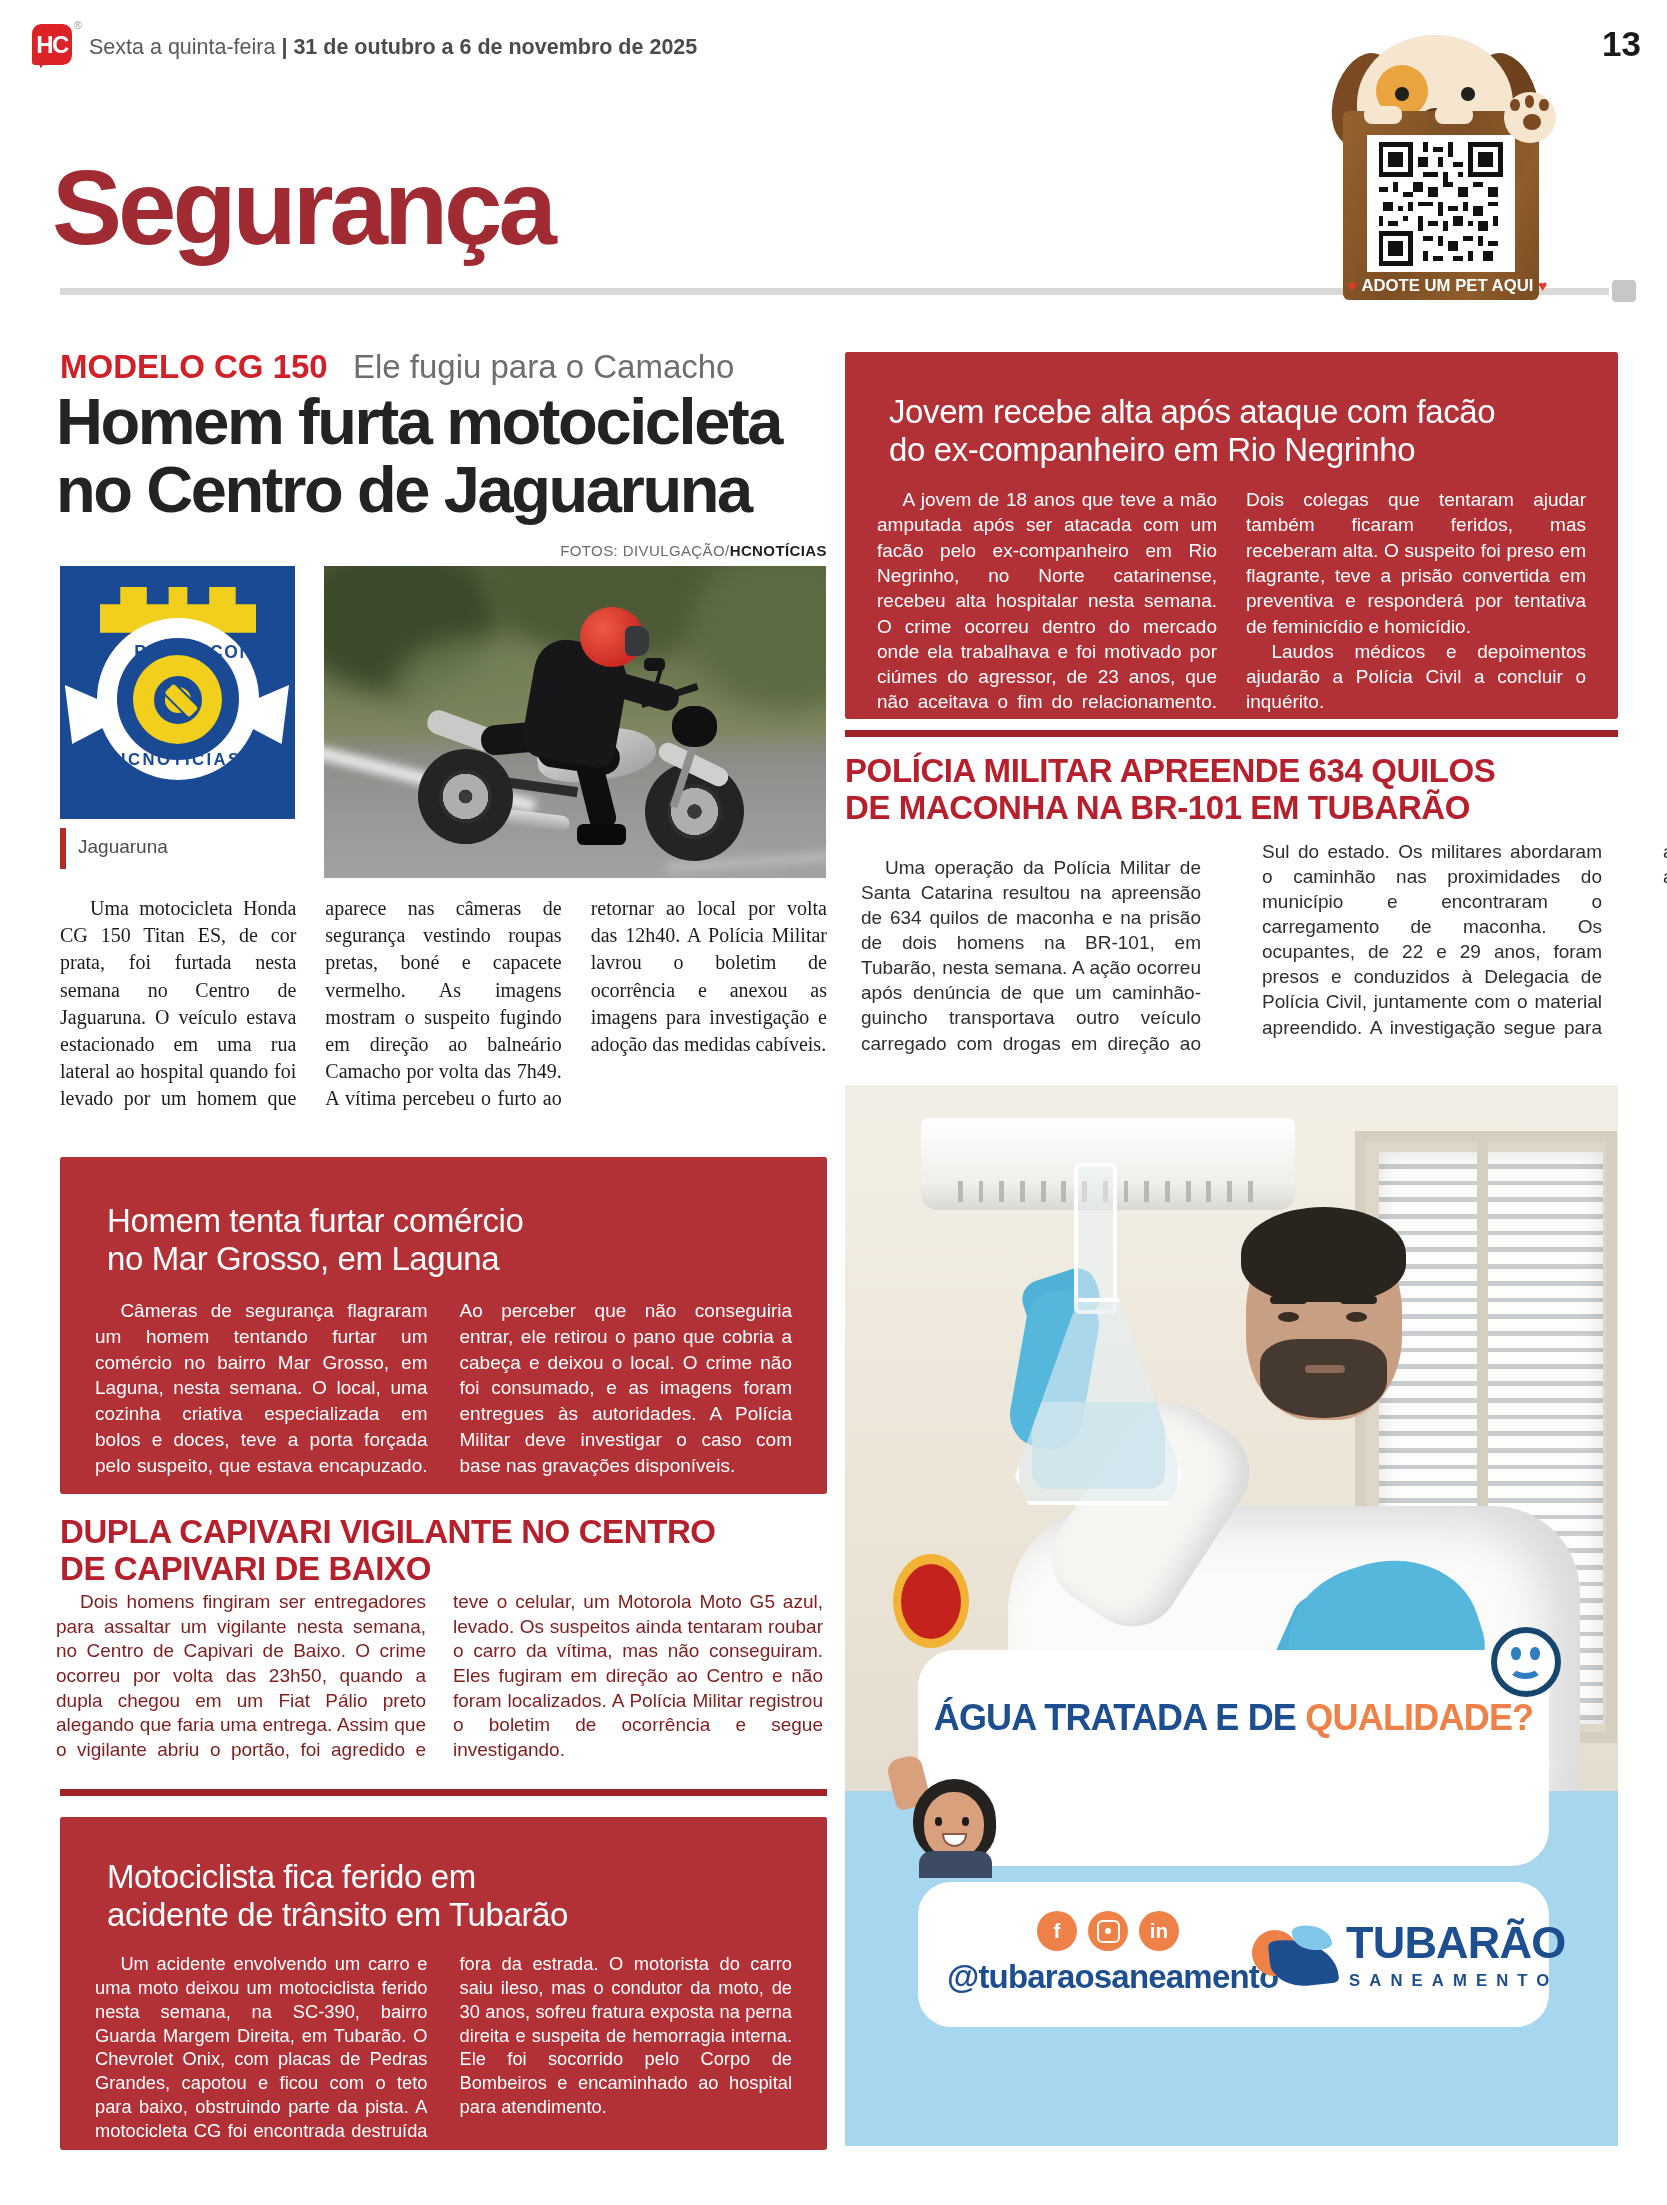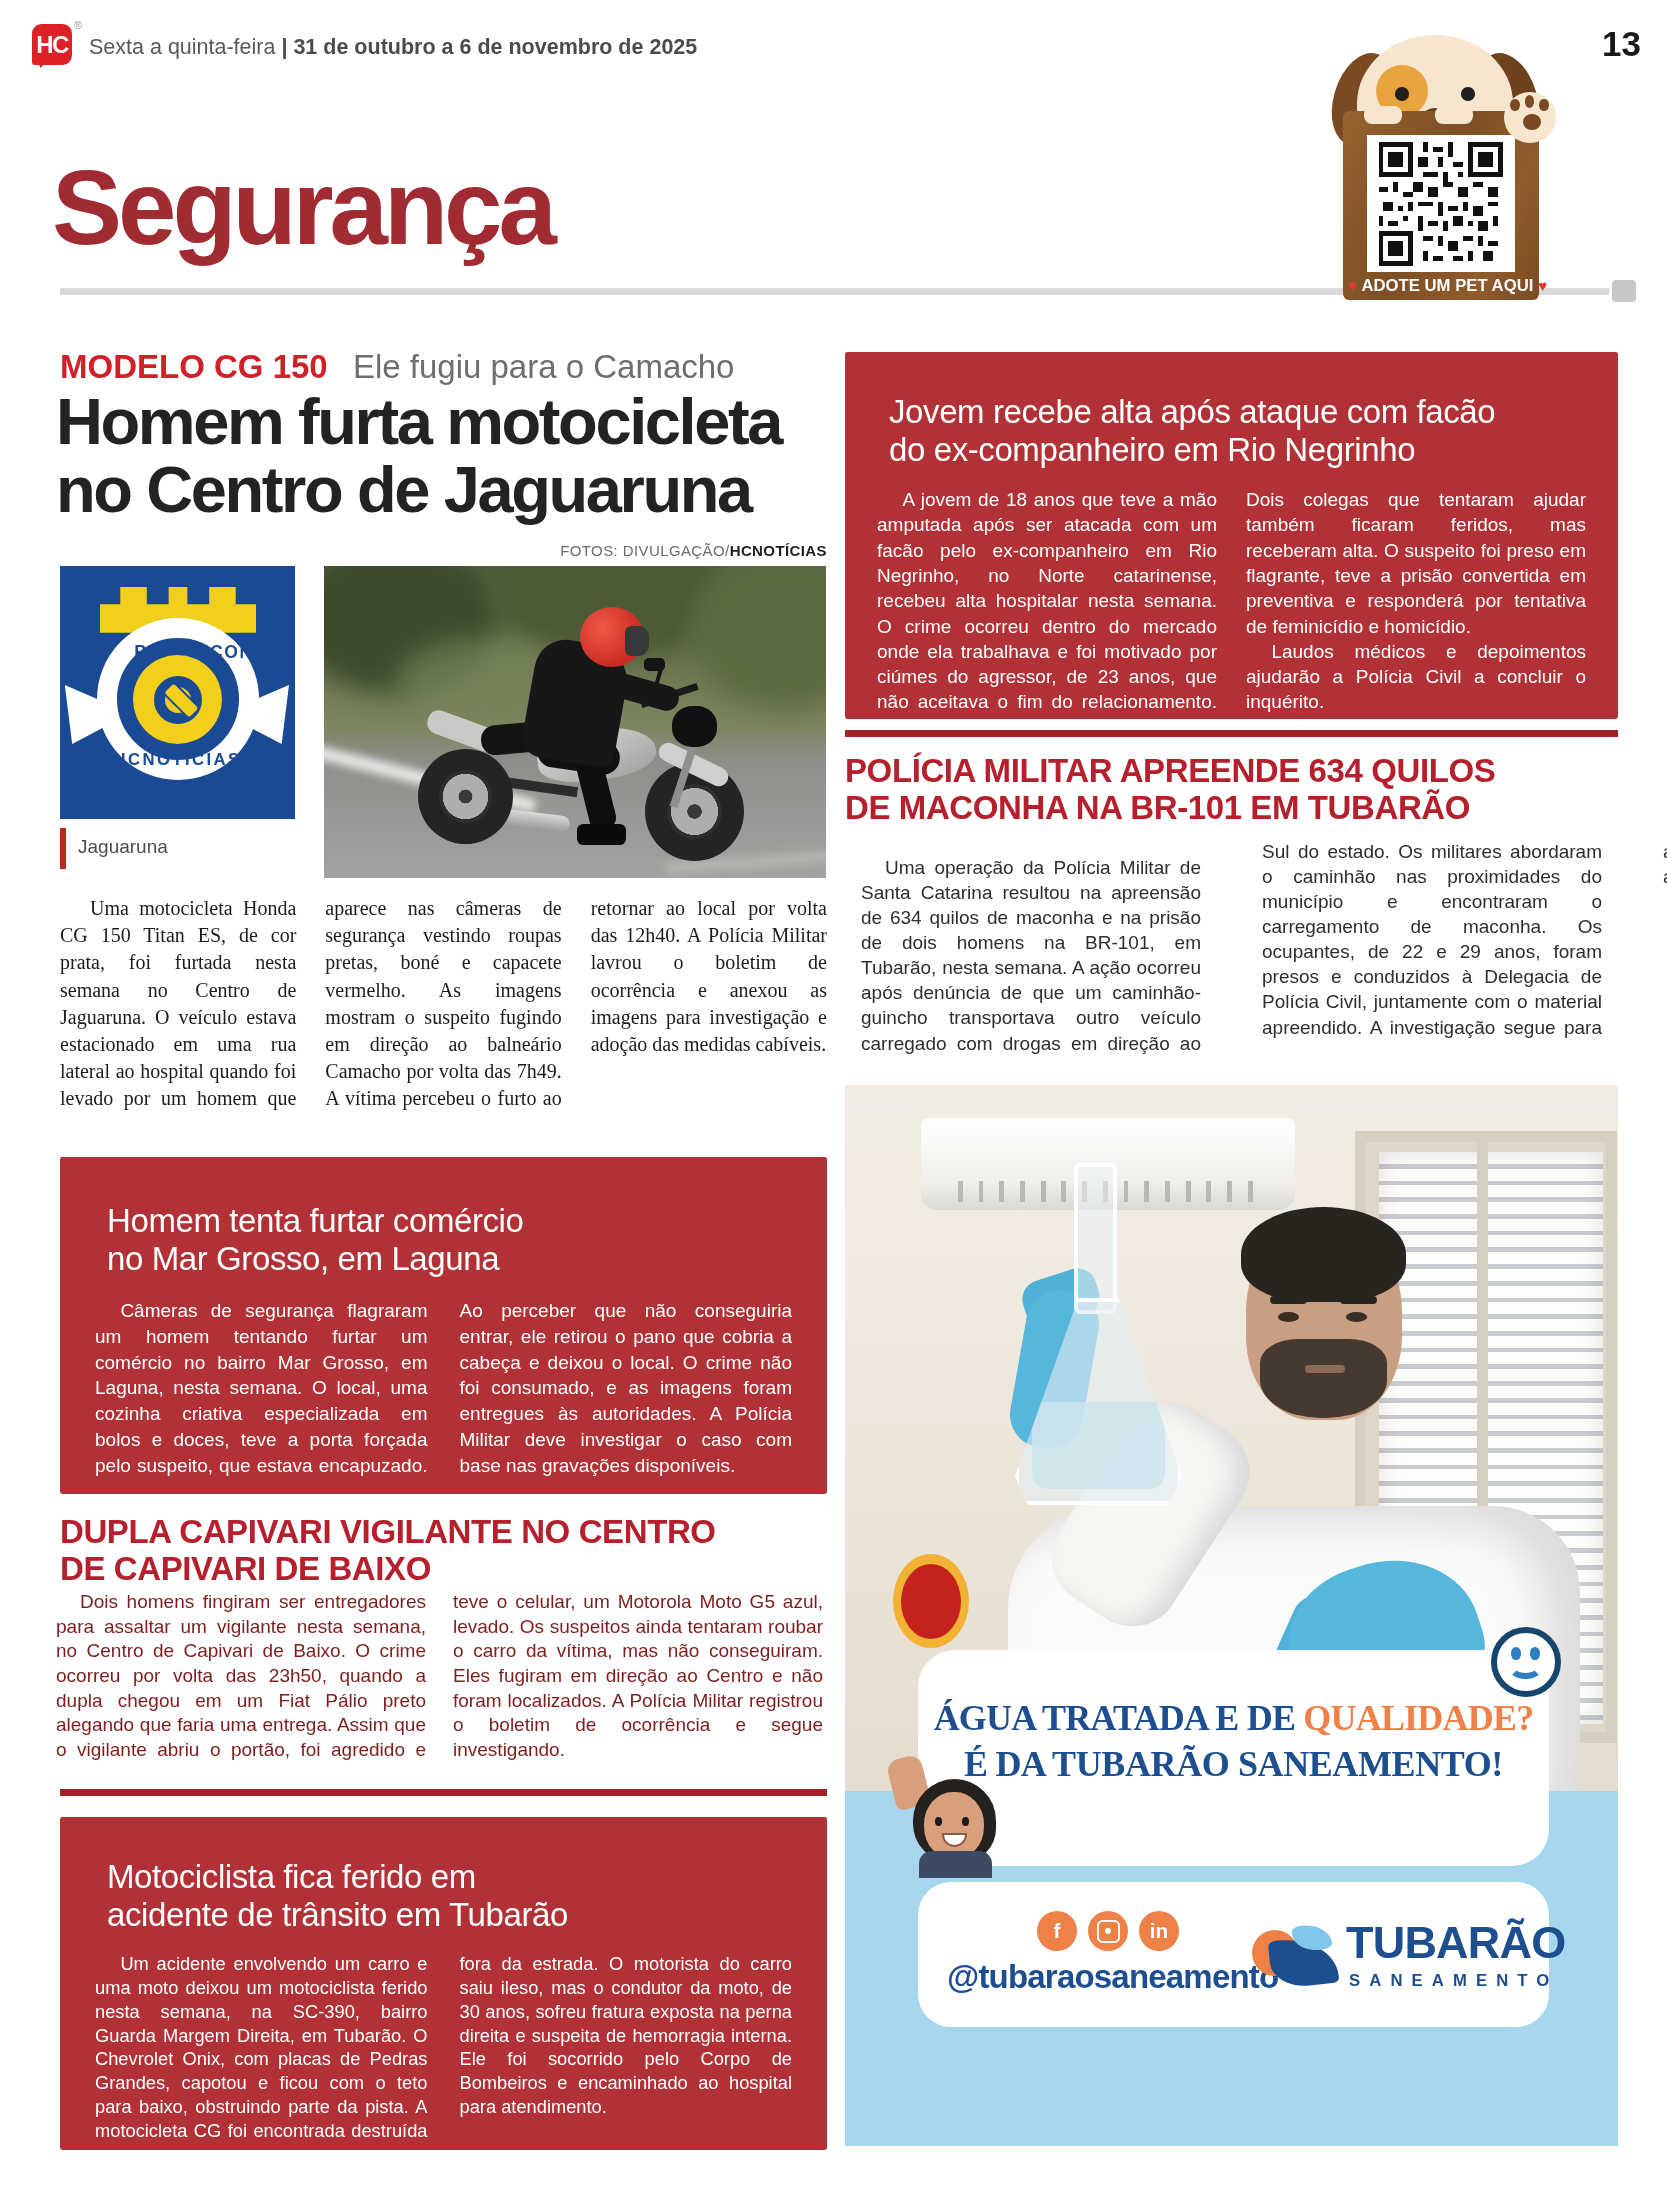--- a/index.html
+++ b/index.html
@@ -166,21 +166,21 @@
   .glove-fingers{left:178px;top:189px;width:76px;height:48px;background:#4fb0d8;border-radius:19px;transform:rotate(-18deg);}
   .flask-neck{left:229px;top:78px;width:35px;height:143px;background:rgba(233,243,246,.55);border:4px solid rgba(255,255,255,.9);border-radius:6.4px;}
   .flask-body{left:170px;top:213px;width:159px;height:199px;background:rgba(226,239,243,.6);border:4px solid rgba(255,255,255,.92);
       clip-path:polygon(38% 0,62% 0,100% 86%,92% 100%,8% 100%,0 86%);}
   .flask-water{position:absolute;left:8%;bottom:6%;width:84%;height:44%;background:rgba(205,228,236,.85);border-radius:0 0 16px 16px;}
   .glove-hand{left:445px;top:477px;width:191px;height:159px;background:#56b7dc;border-radius:46% 54% 40% 60%;transform:rotate(-18deg);}
   .glove-thumb{left:436px;top:509px;width:56px;height:103px;background:#4fb0d8;border-radius:25.4px;transform:rotate(24deg);}
 
   .ad-blue{left:0;top:706px;width:773px;height:355px;background:#a6d7ef;}
   .ad-card1{left:73px;top:565px;width:631px;height:216px;background:#fff;border-radius:37px;}
-  .ad-head{position:absolute;left:0;top:45px;width:100%;text-align:center;font-weight:bold;font-size:36px;letter-spacing:-0.8px;line-height:1.28;color:#1d4e8f;font-family:Liberation Serif, serif;}
+  .ad-head{position:absolute;left:0;top:45px;width:100%;text-align:center;font-weight:bold;font-size:36px;letter-spacing:-0.8px;line-height:1.28;color:#1d4e8f;}
   .ad-head .hl{color:#ee8147;}
   .ad-head .xb{letter-spacing:-0.4px;}
   .smiley{left:646px;top:542px;width:70px;height:70px;background:#fff;border:6.4px solid #16466e;border-radius:50%;box-sizing:border-box;z-index:4;}
   .smiley .se{position:absolute;width:9.5px;height:12.7px;background:#2e7ec1;border-radius:50%;top:14.3px;}
   .smiley .se.l{left:14.3px;} .smiley .se.r{left:33px;}
   .smiley .sm{position:absolute;left:11px;top:22px;width:35px;height:24px;border:6.4px solid #2e7ec1;border-top-color:transparent;border-left-color:transparent;border-right-color:transparent;border-radius:50%;box-sizing:border-box;}
   .memoji{left:41px;top:672px;width:127px;height:119px;z-index:5;}
   .mj-hand{position:absolute;left:4.8px;top:0;width:35px;height:51px;background:#d9a07e;border-radius:12.7px 12.7px 8px 8px;transform:rotate(-14deg);}
   .mj-hair{position:absolute;left:27px;top:22px;width:83px;height:83px;background:#25211e;border-radius:50% 50% 40% 46%;}
   .mj-face{position:absolute;left:38px;top:35px;width:60px;height:67px;background:#d9a07e;border-radius:48%;}
@@ -443,21 +443,20 @@
       <div class="abs flask-body">
           <div class="flask-water"></div>
         </div>
       <div class="abs glove-thumb"></div>
       <div class="abs glove-hand"></div>
     </div>
     <div class="abs ad-blue"></div>
     <div class="abs ad-card1">
       <div class="ad-head">
         <div><span>ÁGUA TRATADA E DE </span><span class="hl">QUALIDADE?</span></div>
-        <div><span>É DA </span><span class="xb">TUBARÃO SANEAMENTO!</span></div>
       </div>
     </div>
     <div class="abs smiley">
       <div class="se l"></div>
         <div class="se r"></div>
         <div class="sm"></div>
     </div>
     <div class="abs memoji">
       <div class="mj-hand"></div>
         <div class="mj-hair"></div>

